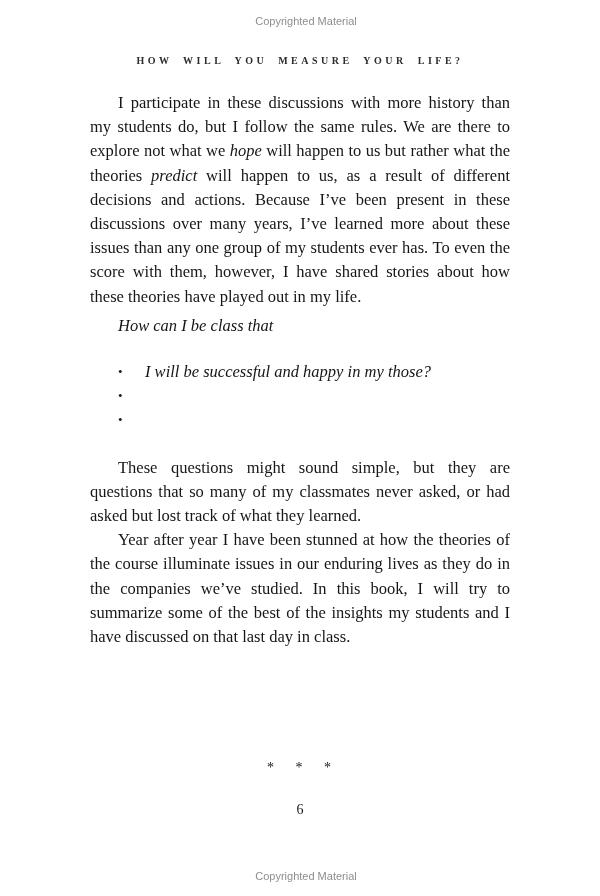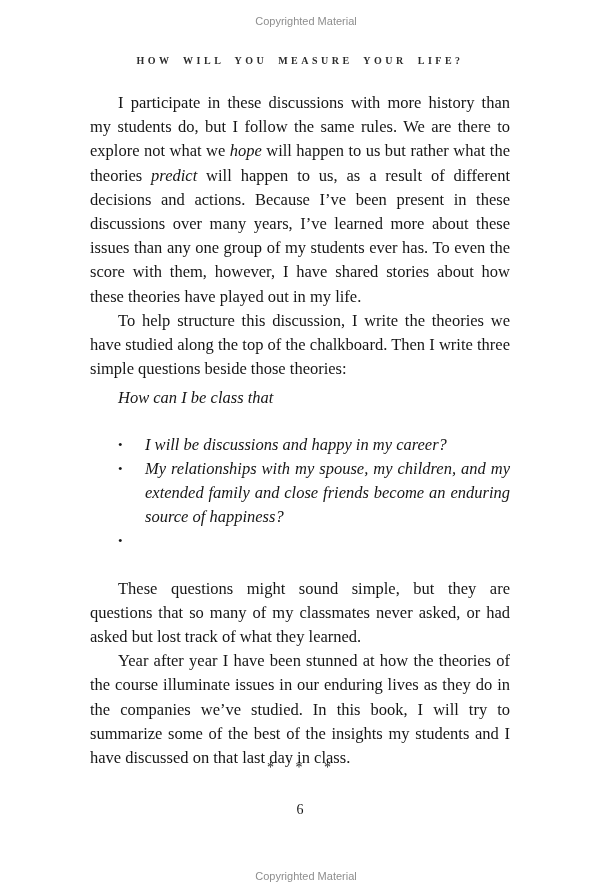--- a/index.html
+++ b/index.html
@@ -112,32 +112,30 @@
 <div class="page">
 
   <div class="copyright top">Copyrighted Material</div>
 
   <div class="running-header">HOW WILL YOU MEASURE YOUR LIFE?</div>
 
   <div class="body-text">
 
     <p><span>I participate in these discussions with more history than my students do, but I follow the same rules. We are there to explore not what we </span><em>hope</em><span> will happen to us but rather what the theories </span><em>predict</em><span> will happen to us, as a result of different decisions and actions. Because I’ve been present in these discussions over many years, I’ve learned more about these issues than any one group of my students ever has. To even the score with them, however, I have shared stories about how these theories have played out in my life.</span></p>
 
-    <p><span>To help structure this discussion, I write the theories we have studied along the top of the chalkboard. Then I write three simple questions beside those theories:</span></p>
 
     <p class="question-intro">How can I be class that</p>
 
     <ul class="bullet-list">
         <li>
           <span class="bullet">•</span>
-          <span class="li-text">I will be discussions and happy in my career?</span>
+          <span class="li-text">I will be successful and happy in my those?</span>
         </li>
         <li>
           <span class="bullet">•</span>
-          <span class="li-text">My relationships with my spouse, my children, and my extended family and close friends become an enduring source of happiness?</span>
         </li>
         <li>
           <span class="bullet">•</span>
         </li>
       </ul>
 
     <p class="para-gap"><span>These questions might sound simple, but they are questions that so many of my classmates never asked, or had asked but lost track of what they learned.</span></p>
 
     <p><span>Year after year I have been stunned at how the theories of the course illuminate issues in our enduring lives as they do in the companies we’ve studied. In this book, I will try to summarize some of the best of the insights my students and I have discussed on that last day in class.</span></p>
 

